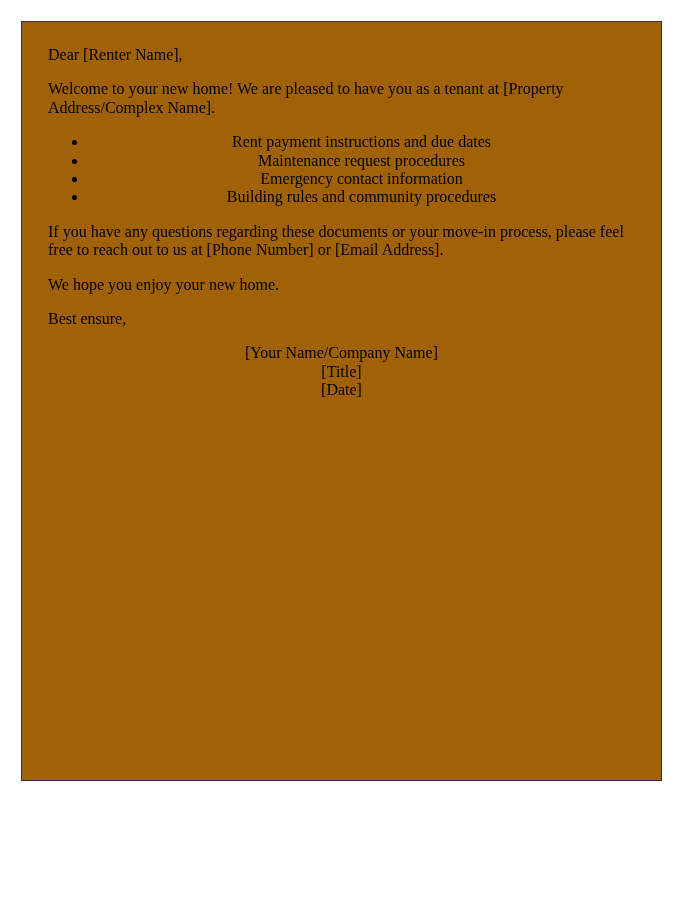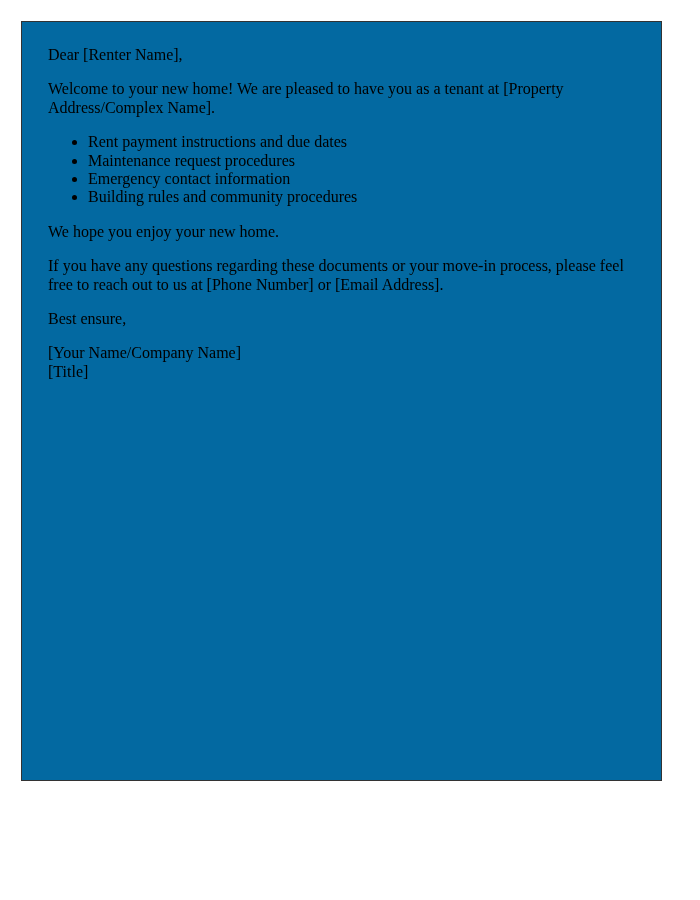--- a/index.html
+++ b/index.html
@@ -18,58 +18,61 @@
     color: #000000;
   }
   .letter-page {
     position: absolute;
     left: 21px;
     top: 21px;
     width: 641px;
     height: 760px;
     box-sizing: border-box;
     border: 1px solid #333333;
-    background: #0369a1;
+    background: #a16207;
     padding: 8px 26px;
   }
   .letter-page p {
     margin: 16px 0;
   }
   ul.policy-list {
     margin: 16px 0;
     padding-left: 40px;
+    text-align: center;
   }
   ul.policy-list li {
     margin: 0;
     padding: 0;
   }
   .signature-block {
     margin: 16px 0;
+    text-align: center;
   }
 </style>
 </head>
 <body>
 
 <div class="letter-page">
   <p>Dear [Renter Name],</p>
 
   <p>Welcome to your new home! We are pleased to have you as a tenant at [Property Address/Complex Name].</p>
 
 
   <ul class="policy-list">
     <li>Rent payment instructions and due dates</li>
     <li>Maintenance request procedures</li>
     <li>Emergency contact information</li>
     <li>Building rules and community procedures</li>
   </ul>
 
 
+  <p>If you have any questions regarding these documents or your move-in process, please feel free to reach out to us at [Phone Number] or [Email Address].</p>
+
   <p>We hope you enjoy your new home.</p>
-
-  <p>If you have any questions regarding these documents or your move-in process, please feel free to reach out to us at [Phone Number] or [Email Address].</p>
 
   <p>Best ensure,</p>
 
   <div class="signature-block">
     <div>[Your Name/Company Name]</div>
     <div>[Title]</div>
+    <div>[Date]</div>
   </div>
 </div>
 
 </body></html>

